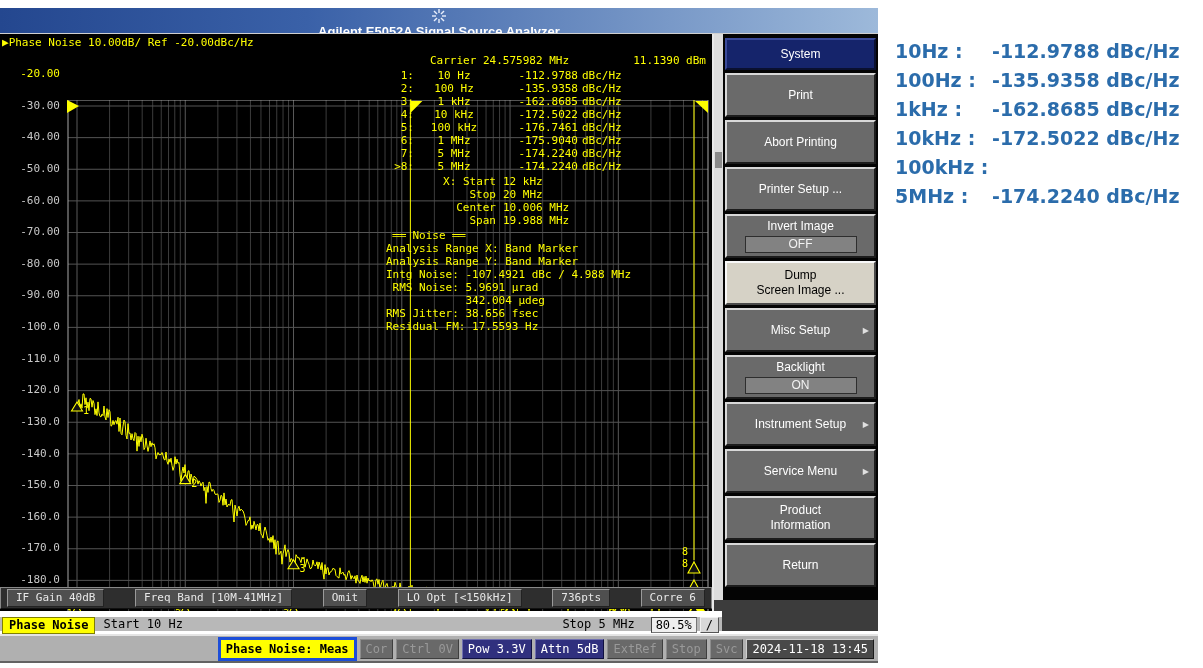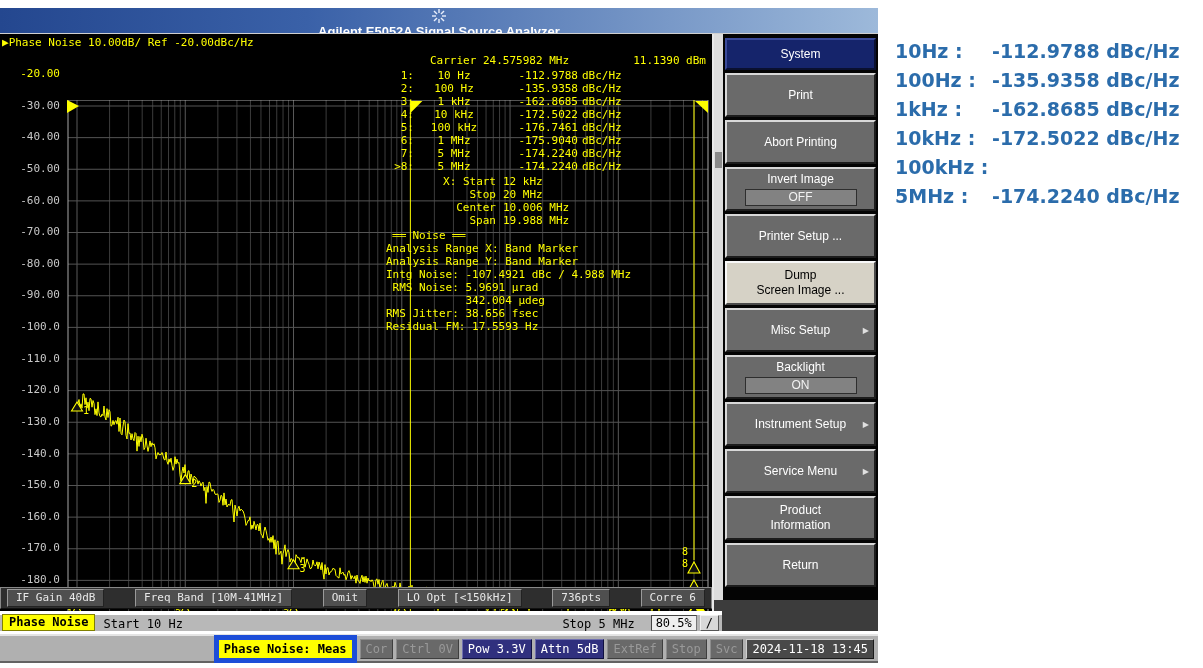--- a/index.html
+++ b/index.html
@@ -52,37 +52,37 @@
     align-items:center;justify-content:center;position:relative;line-height:15px;text-align:center;}
   .menu-btn.header{background:#15246b;border-color:#3a4a9a #0a1030 #0a1030 #3a4a9a;min-height:28px;}
   .menu-btn.selected{background:#d6d2c6;color:#000;border-color:#f8f8f8 #4a4a4a #4a4a4a #f8f8f8;}
   .menu-btn .val{margin-top:2px;width:110px;background:#828282;border:1px solid #2e2e2e;
     color:#f2f2f2;line-height:15px;}
   .menu-btn .arrow{position:absolute;right:5px;top:50%;transform:translateY(-50%);
     font-size:8px;color:#e0e0e0;}
   .menu-footer{position:absolute;left:714px;top:566px;width:164px;height:31px;background:#3c3c3c;}
   
   .mode-bar{position:absolute;left:0;top:577px;width:722px;height:20px;background:#b8b8b8;
-    border-top:4px solid #ffffff;box-sizing:border-box;display:flex;align-items:flex-end;
+    border-top:6px solid #ffffff;box-sizing:border-box;display:flex;align-items:flex-start;
     font:12px "DejaVu Sans Mono",monospace;color:#000;}
   .pn-chip{background:#ffff00;border:1px solid #808000;padding:0 6px;margin:0 8px 0 2px;
     font-weight:bold;line-height:15px;}
   .mode-start{white-space:pre;}
   .mode-spacer{flex:1;}
   .mode-stop{white-space:pre;margin-right:16px;}
   .pct-box{background:#efefef;border:1px solid #777;border-top-color:#444;border-left-color:#444;
     padding:0 4px;line-height:14px;margin-right:3px;}
   .slash-box{background:#d8d8d8;border:1px solid #f0f0f0;border-right-color:#555;border-bottom-color:#555;
     padding:0 5px;line-height:14px;margin-right:3px;}
   
   .status-bar{position:absolute;left:0;top:634px;width:878px;height:29px;background:#b0b0b0;
     border-top:2px solid #e4e4e4;border-bottom:2px solid #636363;box-sizing:border-box;
     display:flex;align-items:center;justify-content:flex-end;gap:3px;padding-right:4px;}
   .seg{font:12px "DejaVu Sans Mono",monospace;line-height:18px;padding:0 5px;white-space:pre;}
-  .seg.yellow{background:#ffff00;color:#000;font-weight:bold;border:5px solid #1d4ed8;}
+  .seg.yellow{background:#ffff00;color:#000;font-weight:bold;border:3px solid #1d4ed8;}
   .seg.dim{background:#696969;color:#999;border:1px solid;border-color:#8d8d8d #3f3f3f #3f3f3f #8d8d8d;}
   .seg.blue{background:#30307e;color:#fff;border:1px solid;border-color:#7070b0 #101040 #101040 #7070b0;}
   .seg.date{background:#494949;color:#fff;border:1px solid;border-color:#cfcfcf #1a1a1a #1a1a1a #cfcfcf;}
   
   .side-notes{position:absolute;left:895px;top:36px;width:306px;}
   .side-line{display:flex;height:29px;align-items:center;
     font-family:"DejaVu Sans",sans-serif;font-size:19px;font-weight:bold;}
   .side-label{width:97px;white-space:pre;}
   .side-value{white-space:pre;}
 </style>
@@ -317,25 +317,25 @@
           <div class="menu-btn header">
             <div>System</div>
           </div>
           <div class="menu-btn">
             <div>Print</div>
           </div>
           <div class="menu-btn">
             <div>Abort Printing</div>
           </div>
           <div class="menu-btn">
+            <div>Printer Setup ...</div>
+          </div>
+          <div class="menu-btn">
             <div>Invert Image</div>
             <div class="val">OFF</div>
-          </div>
-          <div class="menu-btn">
-            <div>Printer Setup ...</div>
           </div>
           <div class="menu-btn selected">
             <div>Dump</div>
             <div>Screen Image ...</div>
           </div>
           <div class="menu-btn">
             <div>Misc Setup</div>
             <span class="arrow">▶</span>
           </div>
           <div class="menu-btn">

